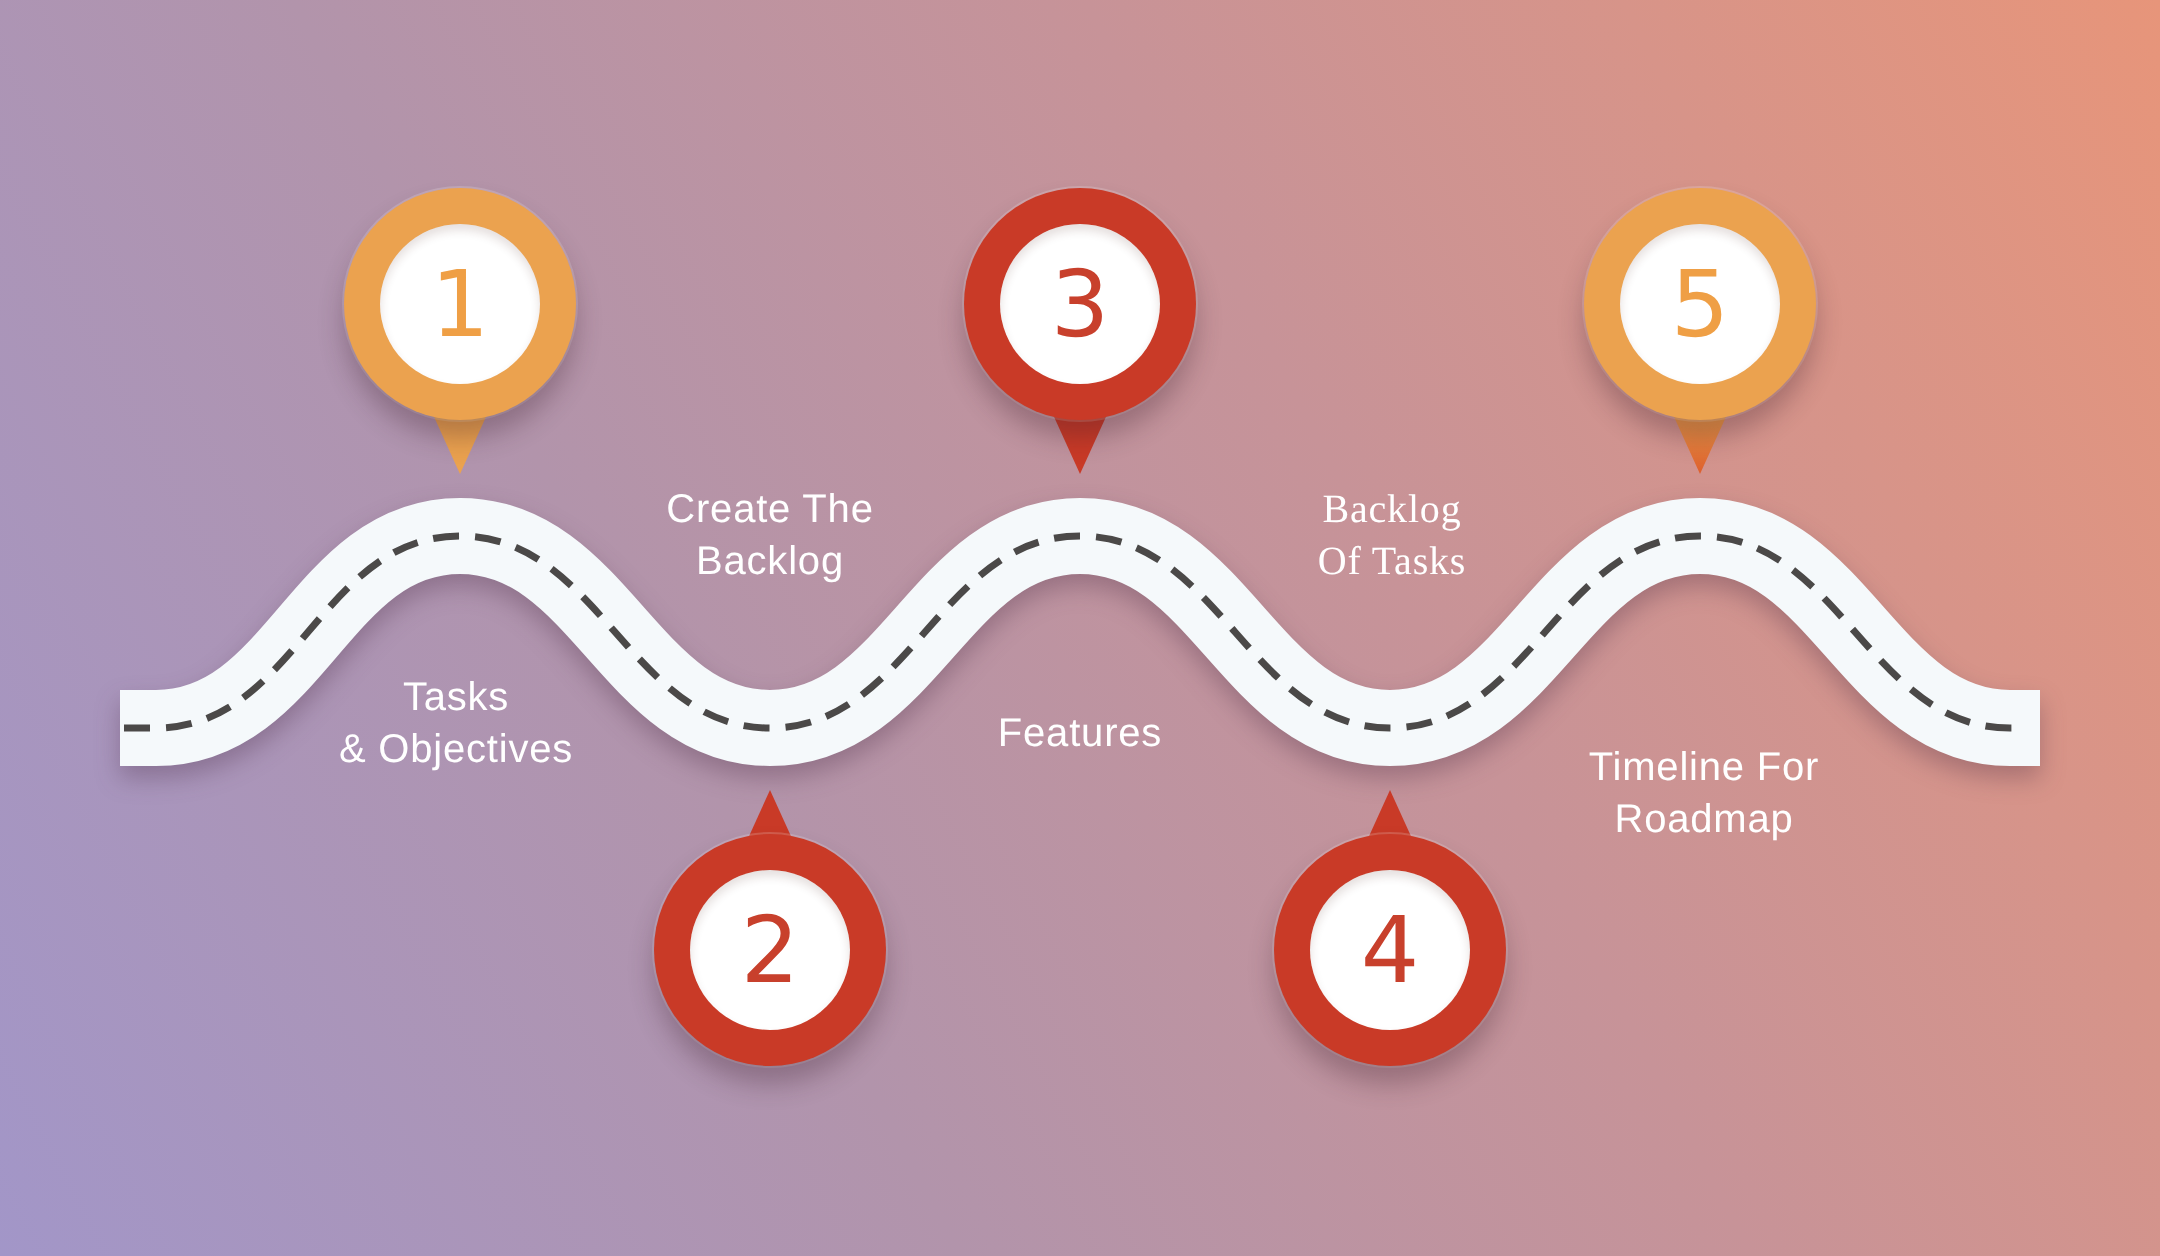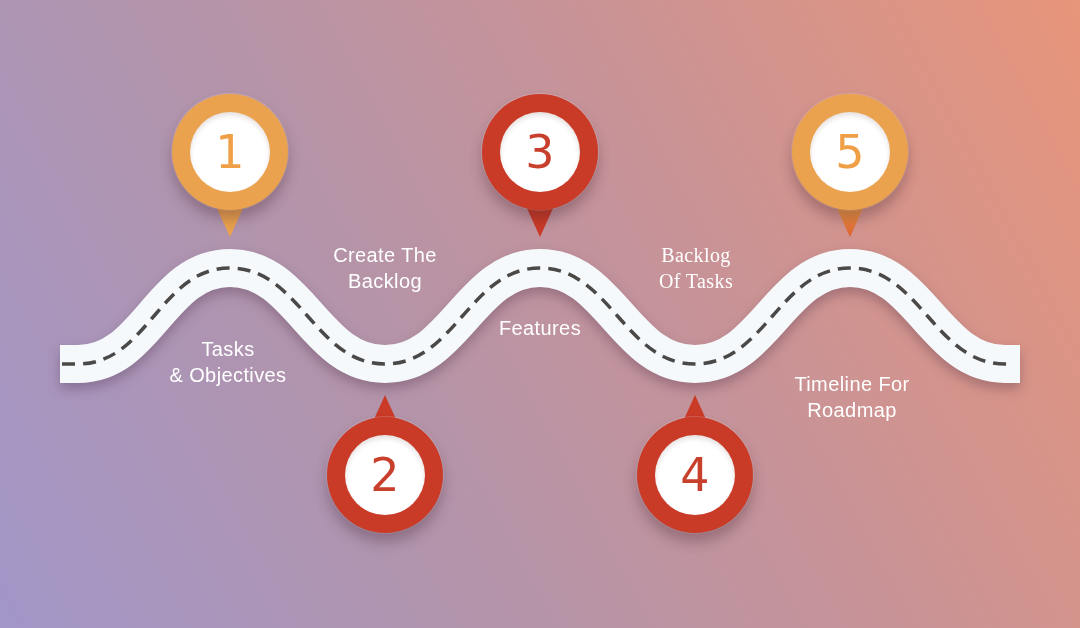--- a/index.html
+++ b/index.html
@@ -60,21 +60,21 @@
 
   
   .milestone-label{
     position:absolute;width:260px;transform:translateX(-50%);
     text-align:center;color:#ffffff;
     font-size:20px;line-height:26px;font-weight:500;
     letter-spacing:0.4px;
   }
   .label1{left:228px;top:336px;}
   .label2{left:385px;top:242px;}
-  .label3{left:540px;top:315px;}
+  .label3{left:540px;top:354px;}
   .label4{left:696px;top:242px;font-family:Liberation Serif, serif;}
   .label5{left:852px;top:335px;margin-top:36px;}
 </style>
 </head>
 <body>
 
 <div class="stage">
 
   <svg class="road-svg" viewBox="0 0 1080 628" aria-hidden="true">
     <path class="road-band" d="M 60 364 L 78 364 C 148 364 160 268 230 268 C 300 268 315 364 385 364 C 455 364 470 268 540 268 C 610 268 625 364 695 364 C 765 364 780 268 850 268 C 920 268 935 364 1005 364 L 1020 364" fill="none" stroke="#f5f9fb" stroke-width="38"></path>

